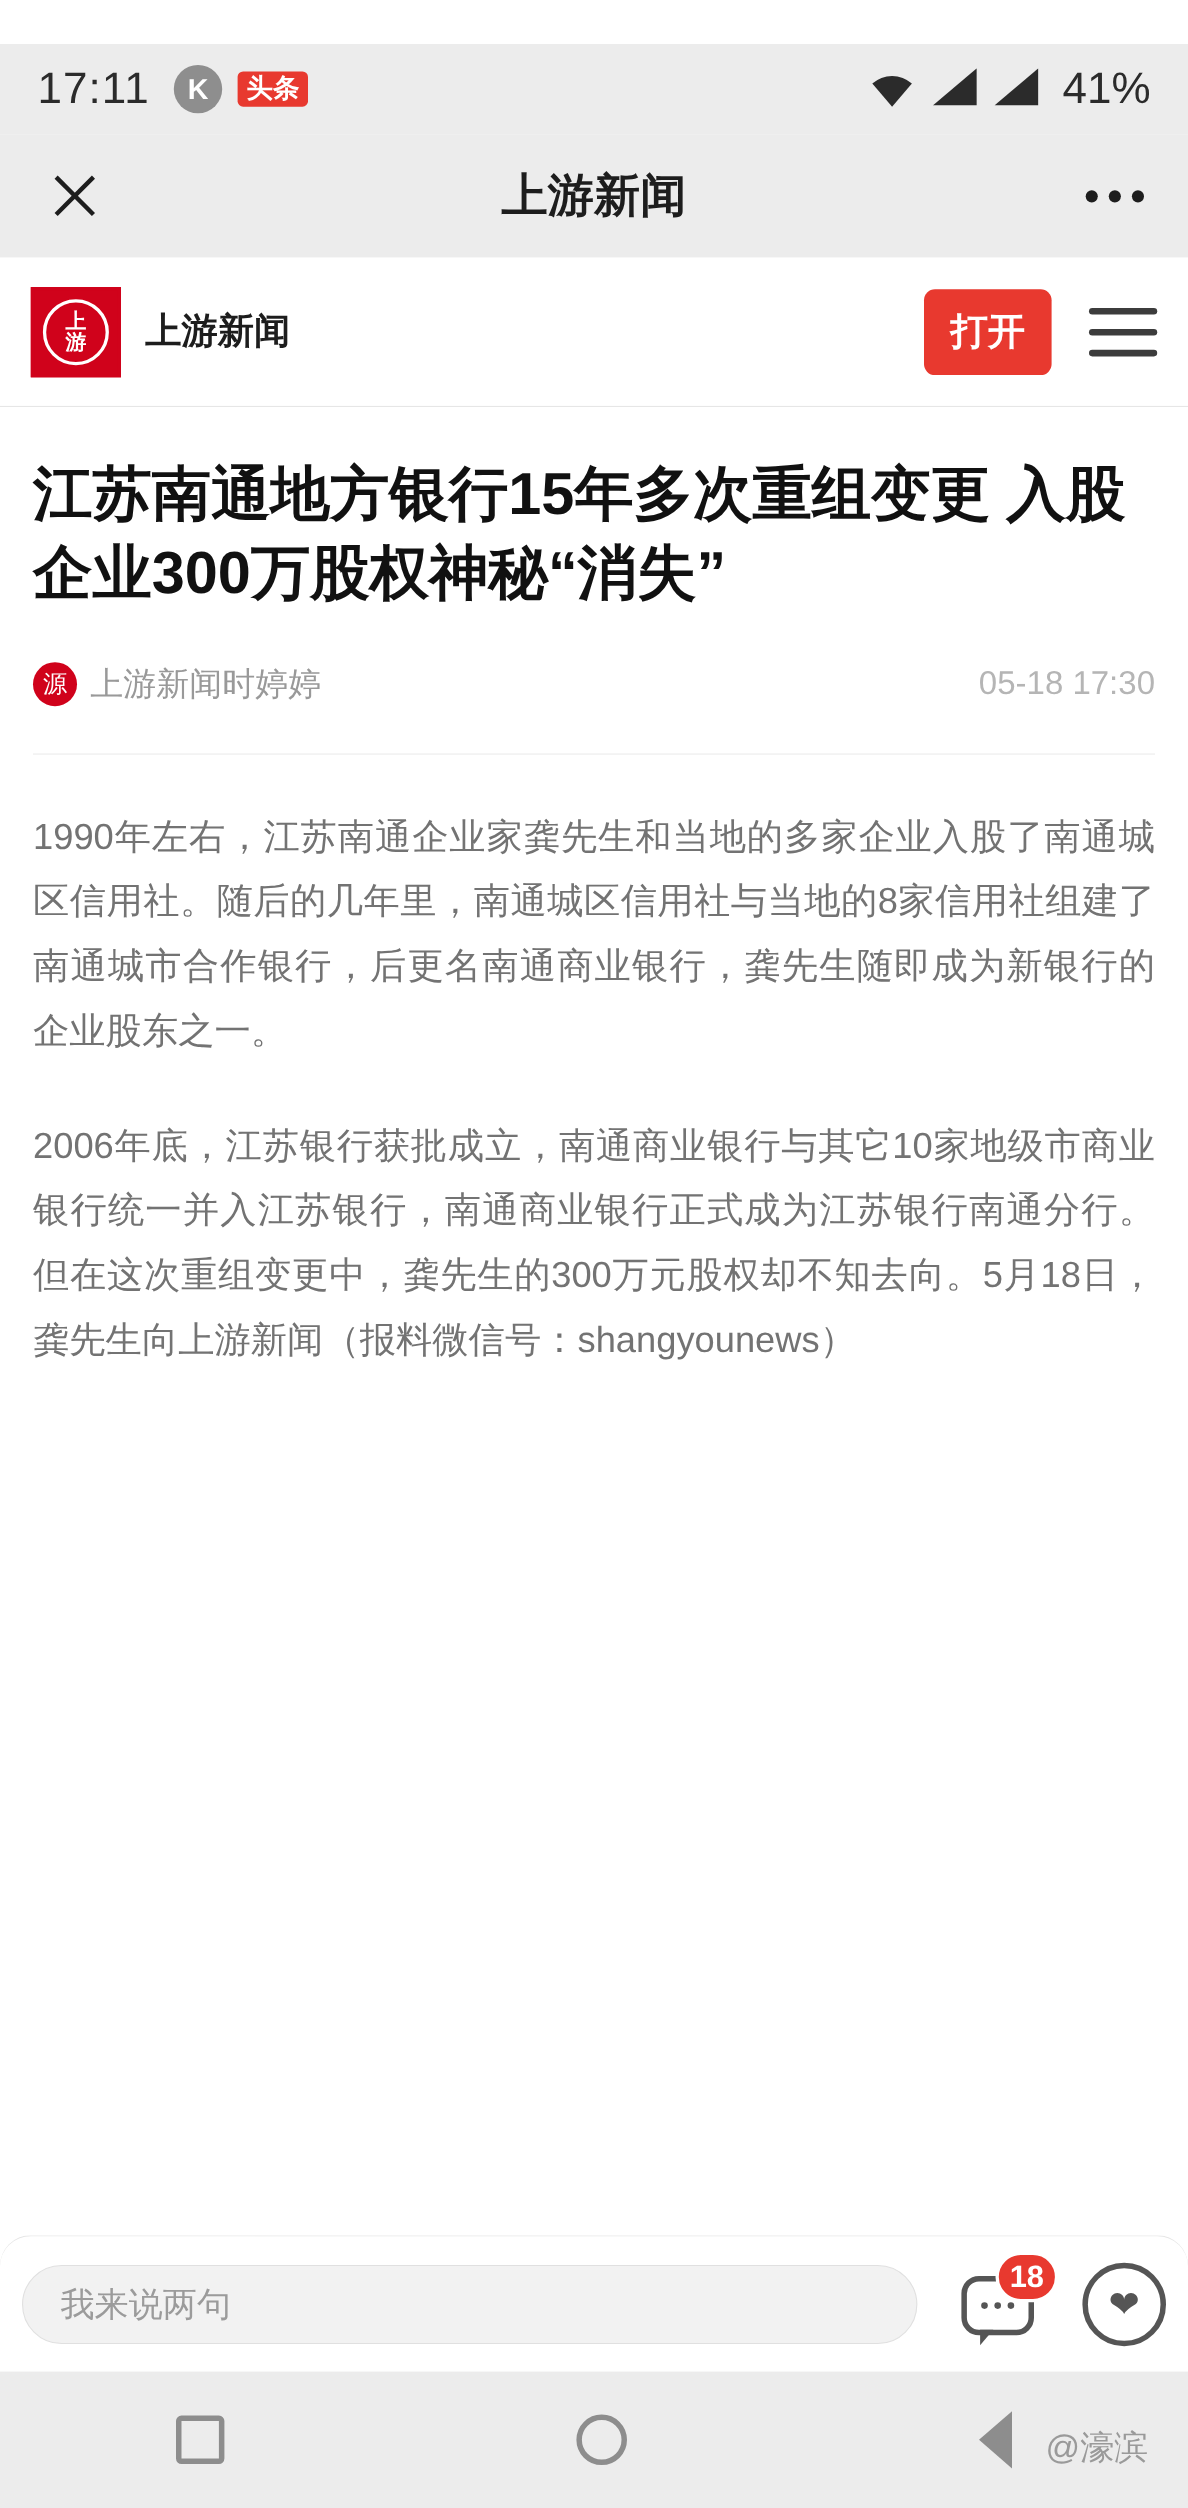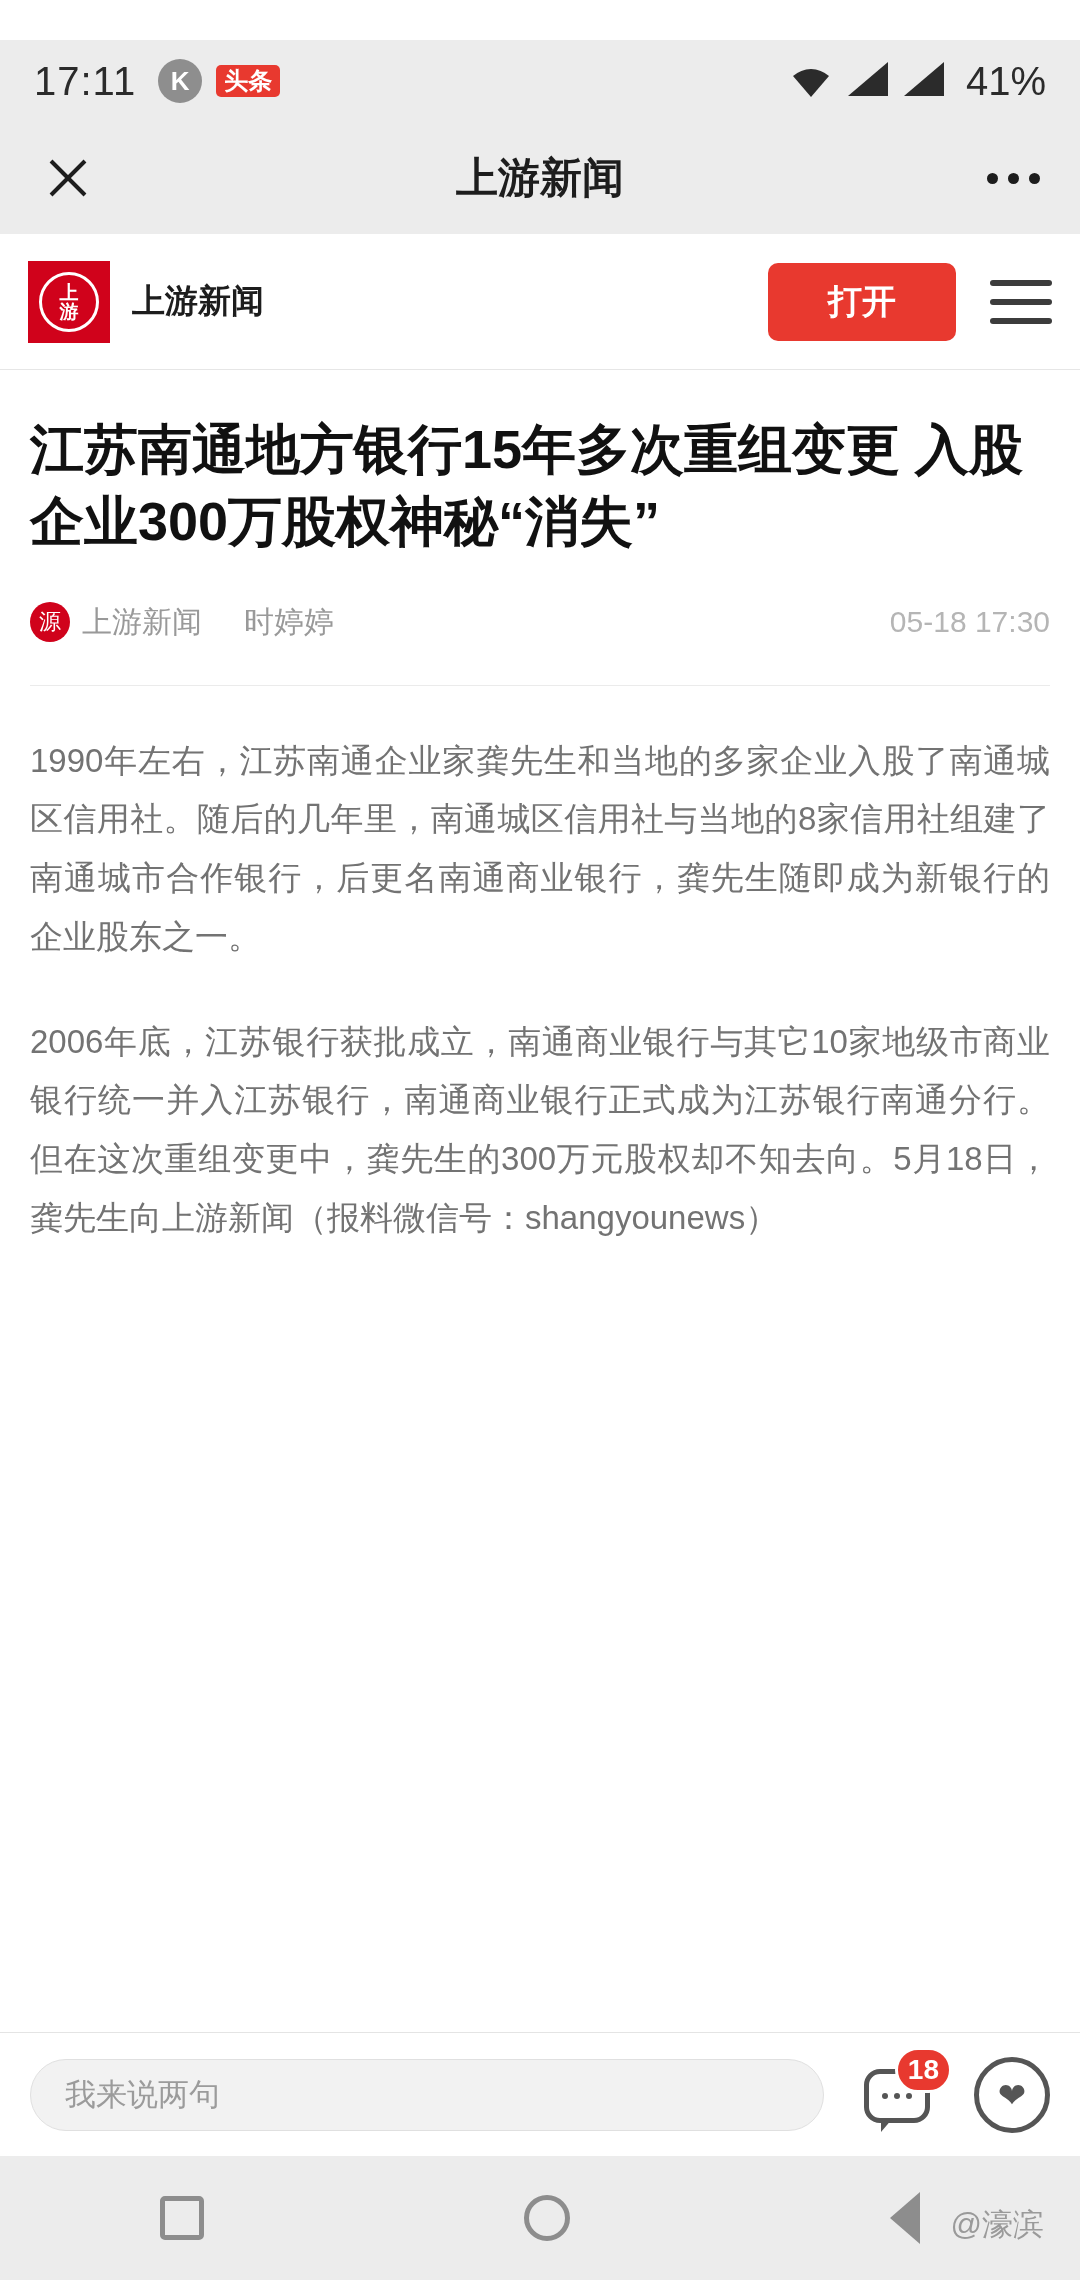--- a/index.html
+++ b/index.html
@@ -166,21 +166,21 @@
     color: #4a7fbd;
   }
   .open-btn {
     margin-left: auto;
     background: #e8392f;
     color: #ffffff;
     font-size: 34px;
     font-weight: bold;
     border: none;
     border-radius: 10px;
-    padding: 16px 60px;
+    padding: 16px 24px;
     cursor: pointer;
     font-family: inherit;
   }
   .hamburger {
     margin-left: 34px;
     width: 62px;
     display: flex;
     flex-direction: column;
     gap: 13px;
     cursor: pointer;
@@ -222,21 +222,20 @@
     flex: 0 0 auto;
   }
   .meta-src {
     font-size: 30px;
     color: #999999;
     margin-left: 12px;
   }
   .meta-author {
     font-size: 30px;
     color: #999999;
-    margin-left: 42px;
   }
   .meta-time {
     margin-left: auto;
     font-size: 30px;
     color: #b5b5b5;
   }
   .divider {
     height: 1px;
     background: #ebebeb;
     margin-top: 42px;
@@ -255,22 +254,23 @@
     background: linear-gradient(to bottom, rgba(255,255,255,0), #ffffff);
   }
 
   
   .comment-bar {
     height: 124px;
     background: #ffffff;
     border-top: 1px solid #e4e4e4;
     display: flex;
     align-items: center;
-    padding: 0 30px;
-    flex: 0 0 auto;
+    padding: 0 20px;
+    flex: 0 0 auto;
+    border-radius: 28px;
   }
   .comment-input {
     flex: 1 1 auto;
     height: 72px;
     background: #f2f2f2;
     border: 1px solid #e0e0e0;
     border-radius: 36px;
     font-size: 31px;
     color: #9b9b9b;
     padding: 0 34px;

